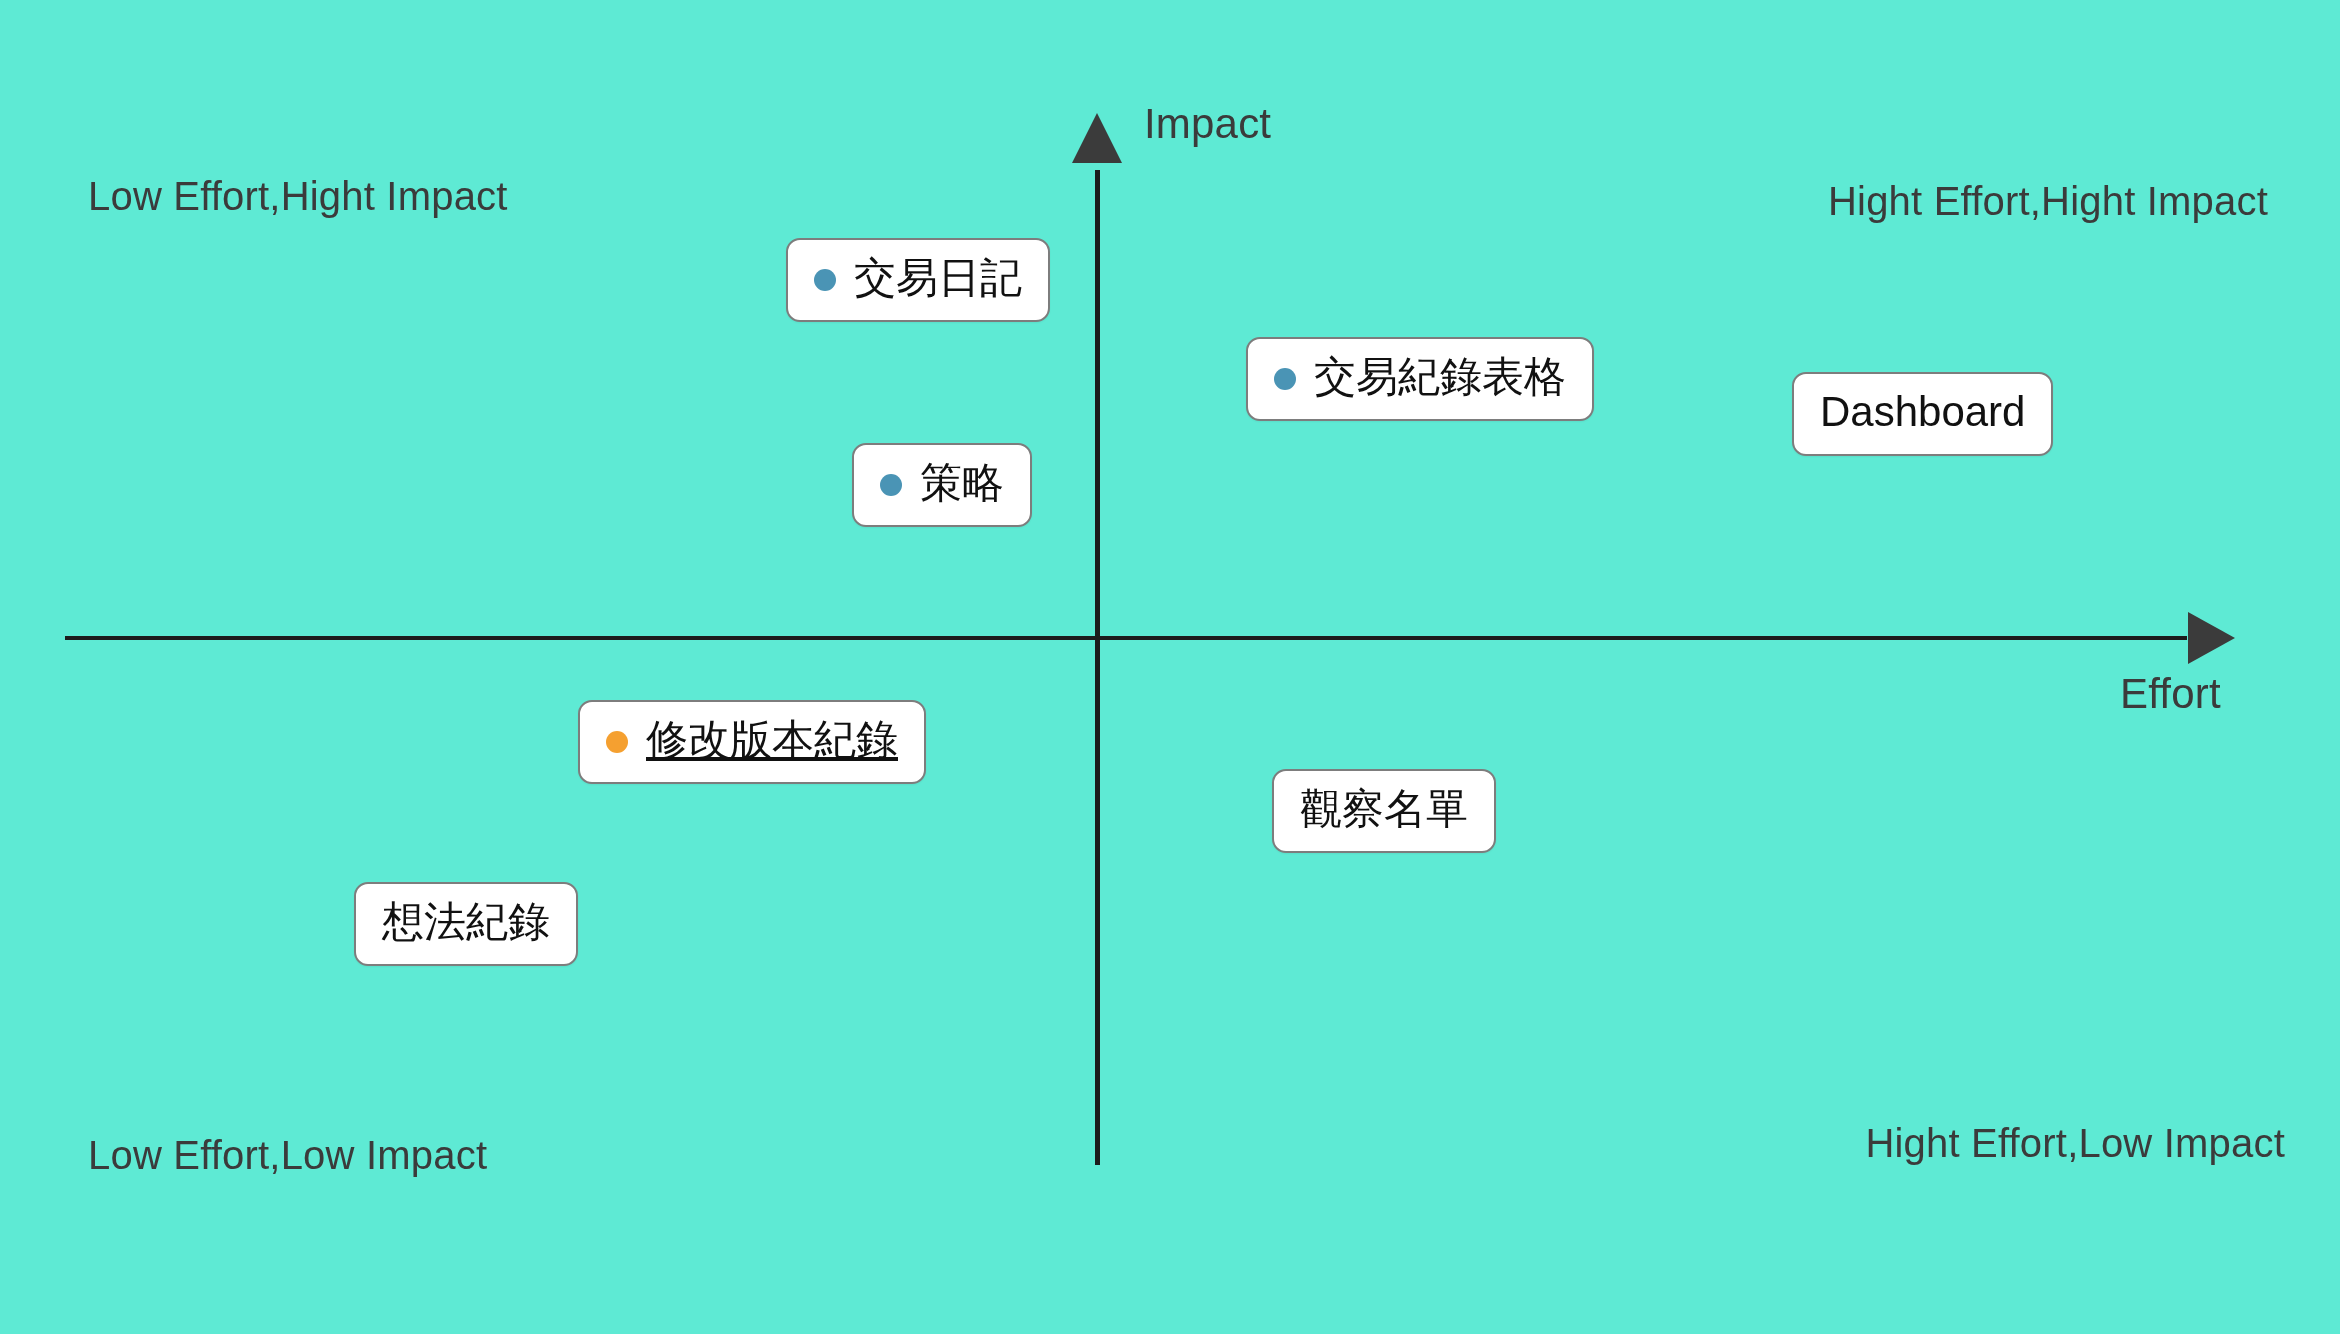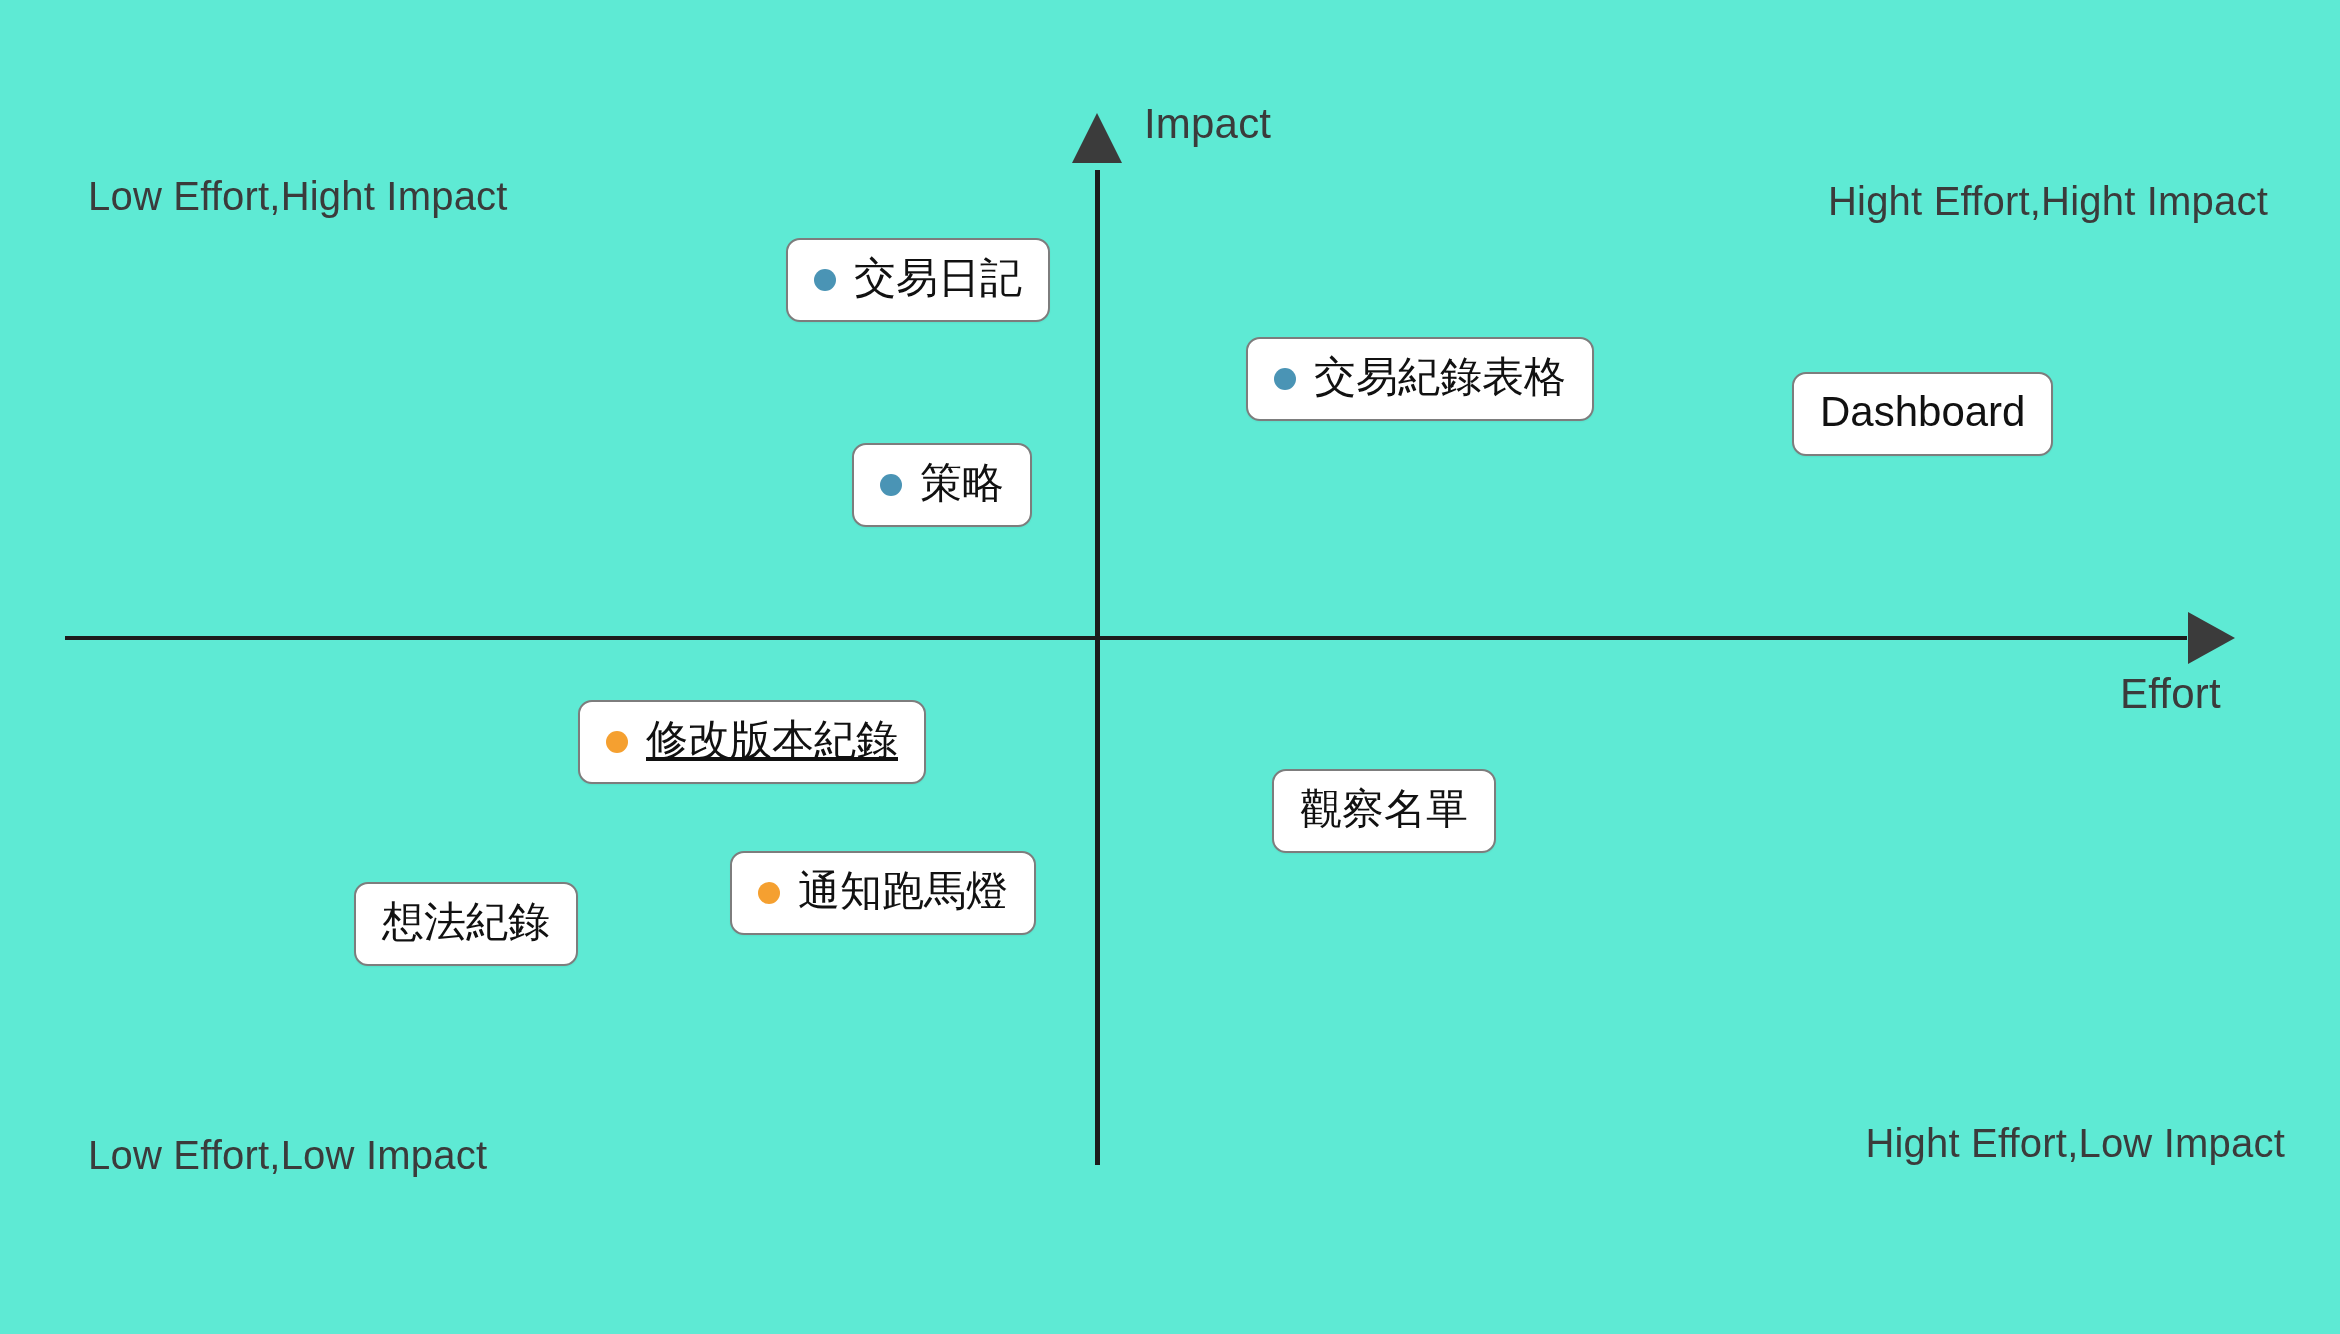--- a/index.html
+++ b/index.html
@@ -156,23 +156,19 @@
   <div class="card" style="left:578px;  top:700px;text-decoration:underline;">
     <span class="dot" style="background: rgb(245, 160, 48);"></span>
     <span class="card-label">修改版本紀錄</span>
   </div>
 
   <div class="card" style="left:1272px; top:769px;">
 
     <span class="card-label">觀察名單</span>
   </div>
 
-  <div class="card" style="left:730px;  top:851px;">
-    <span class="dot" style="background: rgb(245, 160, 48);"></span>
-    <span class="card-label">通知跑馬燈</span>
-  </div>
 
   <div class="card" style="left:354px;  top:882px;">
 
     <span class="card-label">想法紀錄</span>
   </div>
 
 </div>
 
 </body></html>

